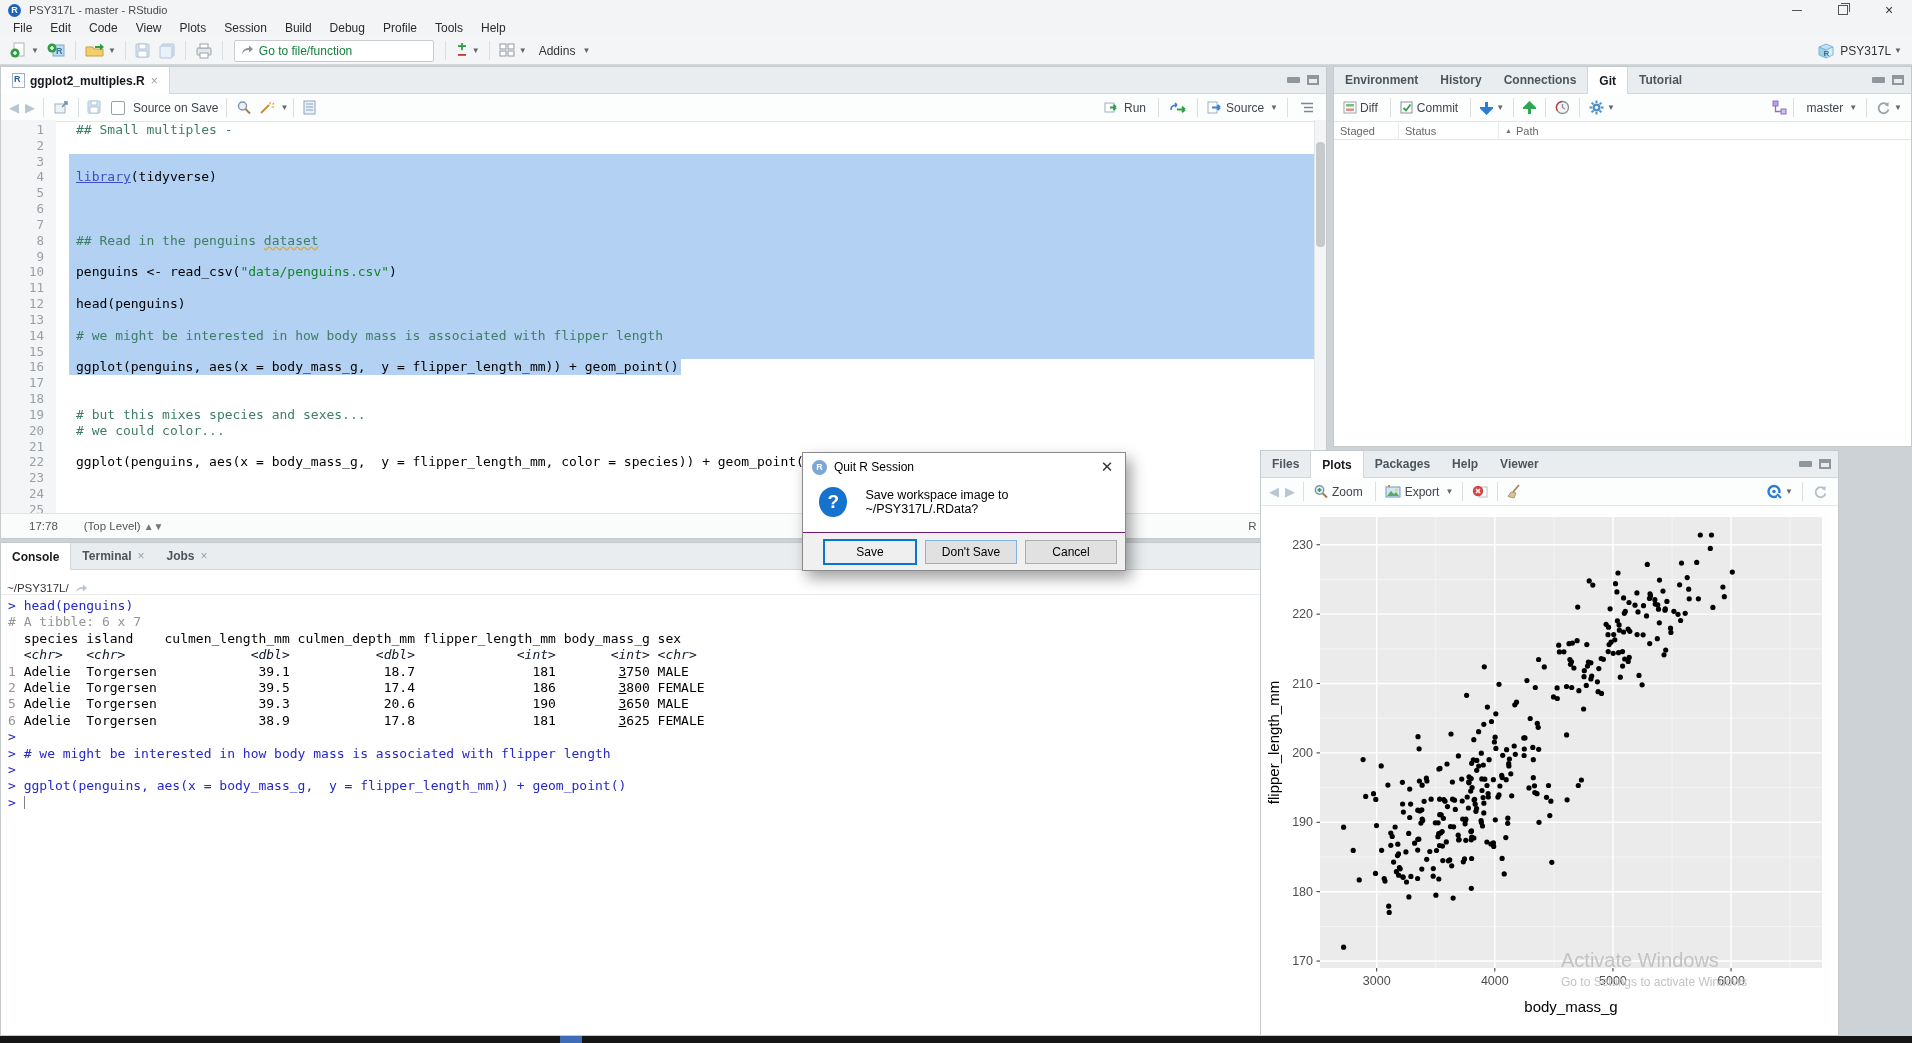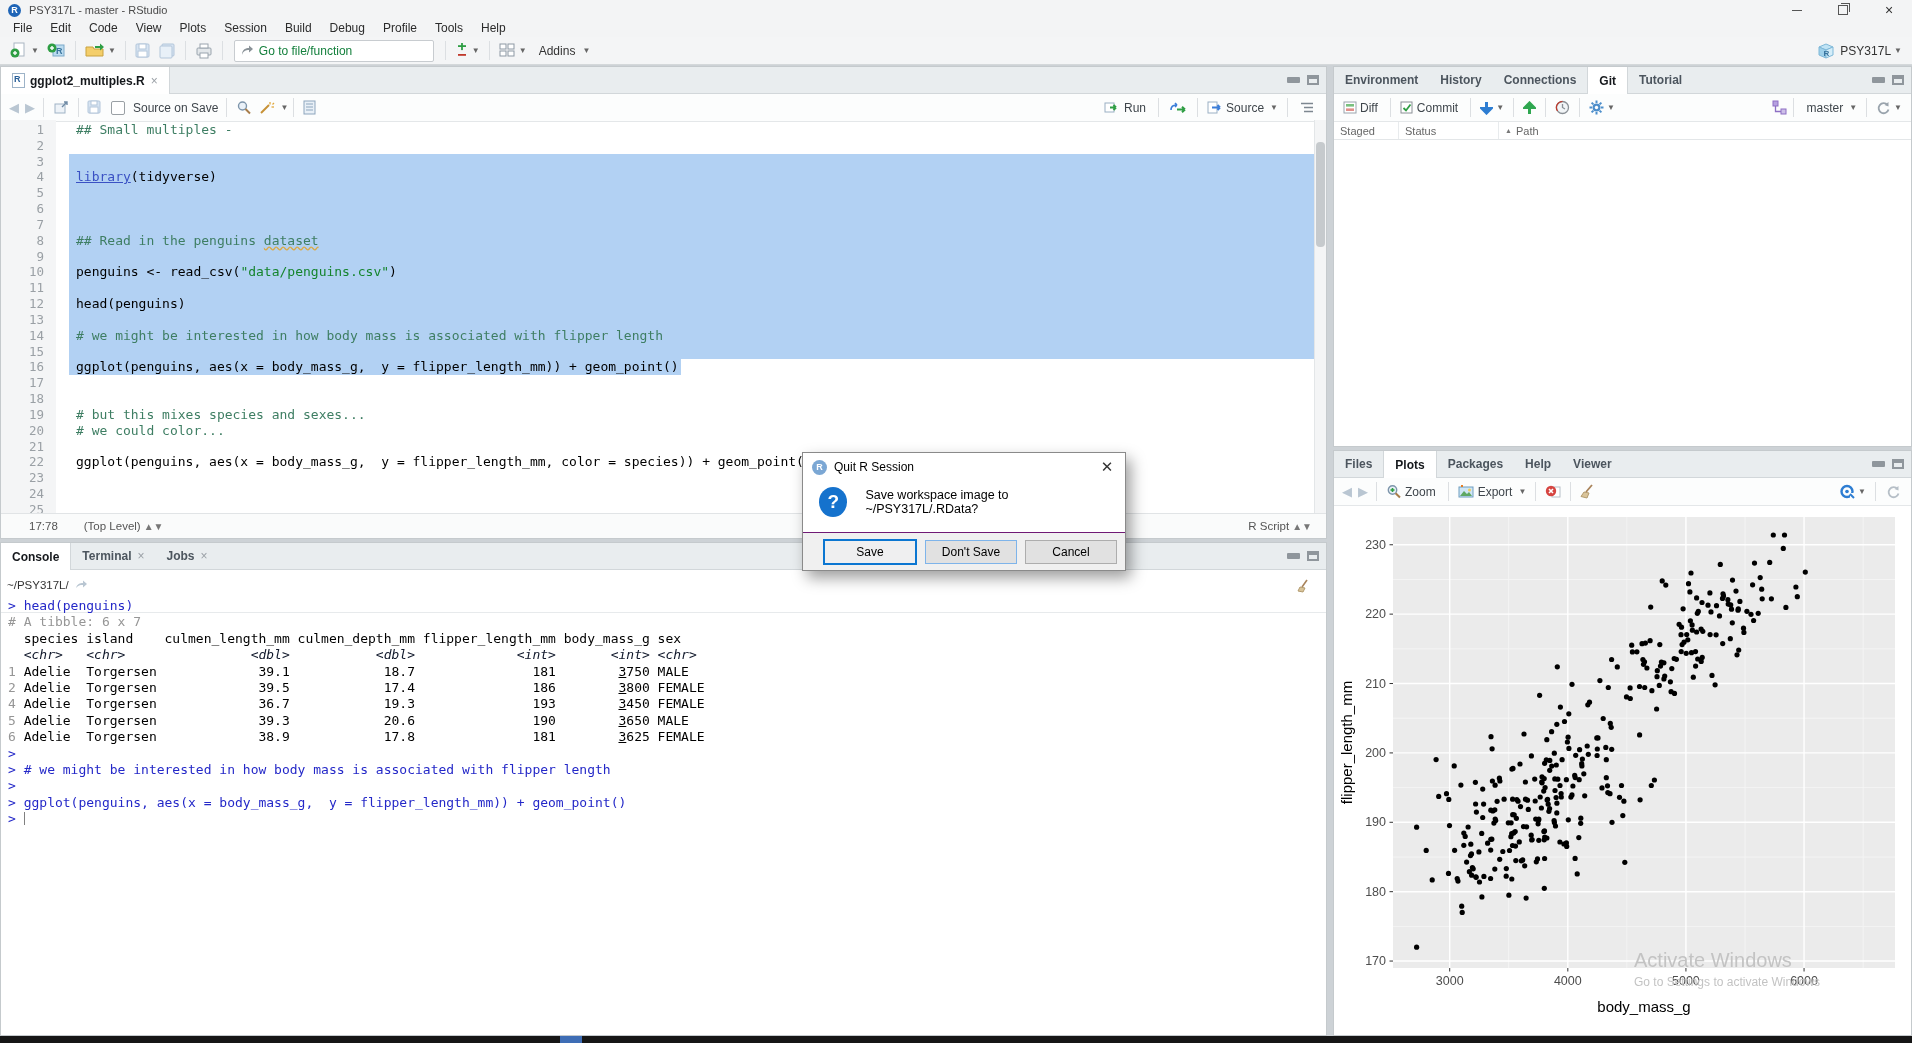--- a/index.html
+++ b/index.html
@@ -71,39 +71,39 @@
   .tok-s{color:#14842c}
   .tok-cw{color:#3e7e63;text-decoration:underline wavy #dba945}
   .vscroll{position:absolute;right:0;top:53px;width:11px;bottom:24px;background:#f4f5f6;border-left:1px solid #e3e6e8}
   .vthumb{position:absolute;left:1px;width:9px;top:22px;height:105px;background:#c6cacd;border-radius:4px}
   .statusbar{position:absolute;left:0;right:0;bottom:0;height:24px;background:#fafbfb;border-top:1px solid #e1e4e6;
       display:flex;align-items:center;font-size:11.5px;color:#555}
   .updown{font-size:10px;color:#777;margin-left:3px}
 
   
   #console-pane{left:0;top:542px;width:1327px;height:494px}
-  .wdrow{height:24px;border-bottom:1px solid #e7eaec;display:flex;align-items:flex-start;padding:9px 6px;
+  .wdrow{height:24px;border-bottom:1px solid #e7eaec;display:flex;align-items:flex-end;padding:0 6px;
       font-size:11.5px;color:#333}
   .console-body{position:absolute;left:0;top:51px;right:0;bottom:0;overflow:hidden;
       font-family:"DejaVu Sans Mono",monospace;font-size:13px;padding:4px 0 0 7px}
   .conline{height:16.4px;line-height:16.4px;white-space:pre}
   .ck-in{color:#2428c8}
   .ck-out{color:#000}
   .ck-meta{color:#969696}
   .ck-typ{color:#0f172a;font-style:italic}
   .ck-und{color:#000;text-decoration:underline}
   .ck-cursor{display:inline-block;width:1px;height:13px;background:#808080;vertical-align:-2px}
 
   
   #git-pane{left:1333px;top:66px;width:579px;height:381px}
   .colheader{height:17px;border-bottom:1px solid #e3e6e8;display:flex;font-size:11px;color:#666;align-items:center}
   .colheader .col{padding-left:6px;border-right:1px solid #e8ebed;height:100%;display:flex;align-items:center}
   .sortarrow{font-size:7px;color:#777;margin-right:4px}
 
-  #plots-pane{left:1333px;top:450px;width:579px;height:586px}
+  #plots-pane{left:1260px;top:450px;width:579px;height:586px}
   .watermark1{font-size:20px;color:#c3c3c3}
   .watermark2{font-size:12px;color:#c3c3c3}
 
   
   .dialog{left:802px;top:452px;width:322px;height:117px;background:#fff;border:1px solid #8a8a8a;
       box-shadow:5px 7px 14px rgba(0,0,0,.38);z-index:50}
   .dlg-title{height:28px;display:flex;align-items:center;padding-left:9px}
   .dlg-title .rball{width:15px;height:15px;border-radius:50%;background:#7ba7d4;color:#fff;font-size:9px;
       font-weight:bold;text-align:center;line-height:15px}
   .dlg-title .dtext{font-size:12px;color:#000;margin-left:7px}
@@ -427,21 +427,20 @@
         <polygon points="3,8 8,9 6,13 1,12" fill="#d9c49a" stroke="#b39b6e"></polygon>
       </svg>
   </div>
   <div class="console-body" id="console-body">
       <div class="conline"><span class="ck-in">&gt; head(penguins)</span></div>
       <div class="conline"><span class="ck-meta"># A tibble: 6 x 7</span></div>
       <div class="conline"><span class="ck-out">  species island    culmen_length_mm culmen_depth_mm flipper_length_mm body_mass_g sex</span></div>
       <div class="conline"><span class="ck-typ">  &lt;chr&gt;   &lt;chr&gt;                &lt;dbl&gt;           &lt;dbl&gt;             &lt;int&gt;       &lt;int&gt; &lt;chr&gt;</span></div>
       <div class="conline"><span class="ck-meta">1 </span><span class="ck-out">Adelie  Torgersen             39.1            18.7               181        </span><span class="ck-und">3</span><span class="ck-out">750 MALE</span></div>
       <div class="conline"><span class="ck-meta">2 </span><span class="ck-out">Adelie  Torgersen             39.5            17.4               186        </span><span class="ck-und">3</span><span class="ck-out">800 FEMALE</span></div>
-      <div class="conline"><span class="ck-meta">4 </span><span class="ck-out">Adelie  Torgersen             36.7            19.3               193        </span><span class="ck-und">3</span><span class="ck-out">450 FEMALE</span></div>
       <div class="conline"><span class="ck-meta">5 </span><span class="ck-out">Adelie  Torgersen             39.3            20.6               190        </span><span class="ck-und">3</span><span class="ck-out">650 MALE</span></div>
       <div class="conline"><span class="ck-meta">6 </span><span class="ck-out">Adelie  Torgersen             38.9            17.8               181        </span><span class="ck-und">3</span><span class="ck-out">625 FEMALE</span></div>
       <div class="conline"><span class="ck-in">&gt;</span></div>
       <div class="conline"><span class="ck-in">&gt; # we might be interested in how body mass is associated with flipper length</span></div>
       <div class="conline"><span class="ck-in">&gt;</span></div>
       <div class="conline"><span class="ck-in">&gt; ggplot(penguins, aes(x = body_mass_g,  y = flipper_length_mm)) + geom_point()</span></div>
       <div class="conline"><span class="ck-in">&gt; </span><span class="ck-cursor"></span></div>
     </div>
 </div>
 

